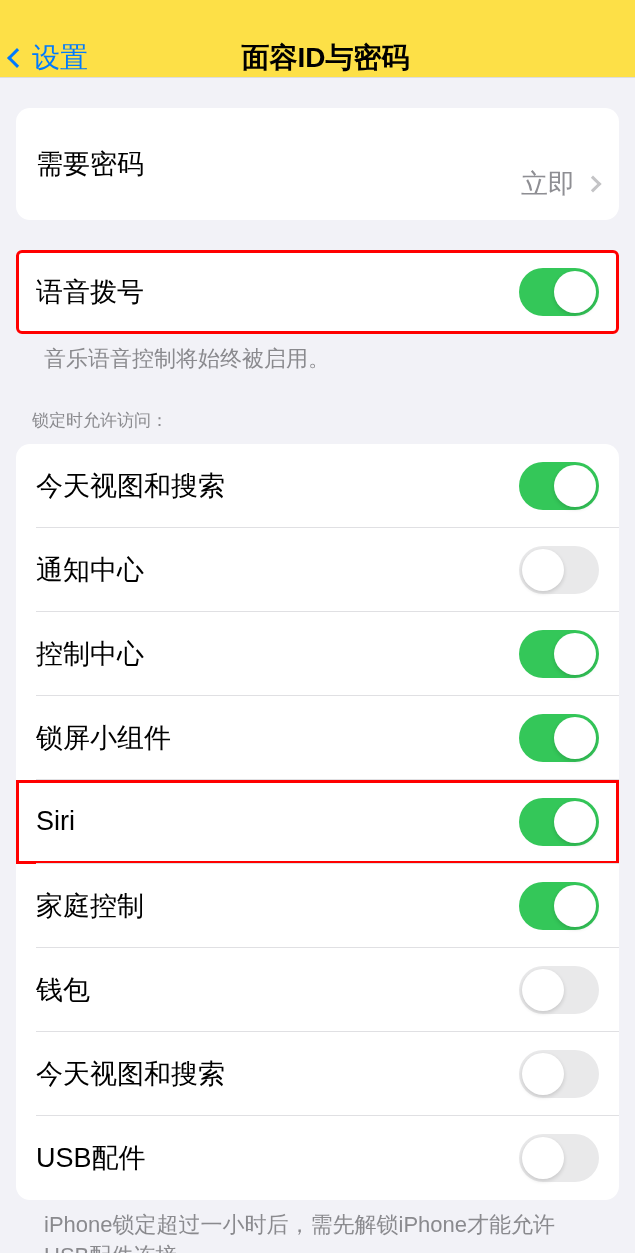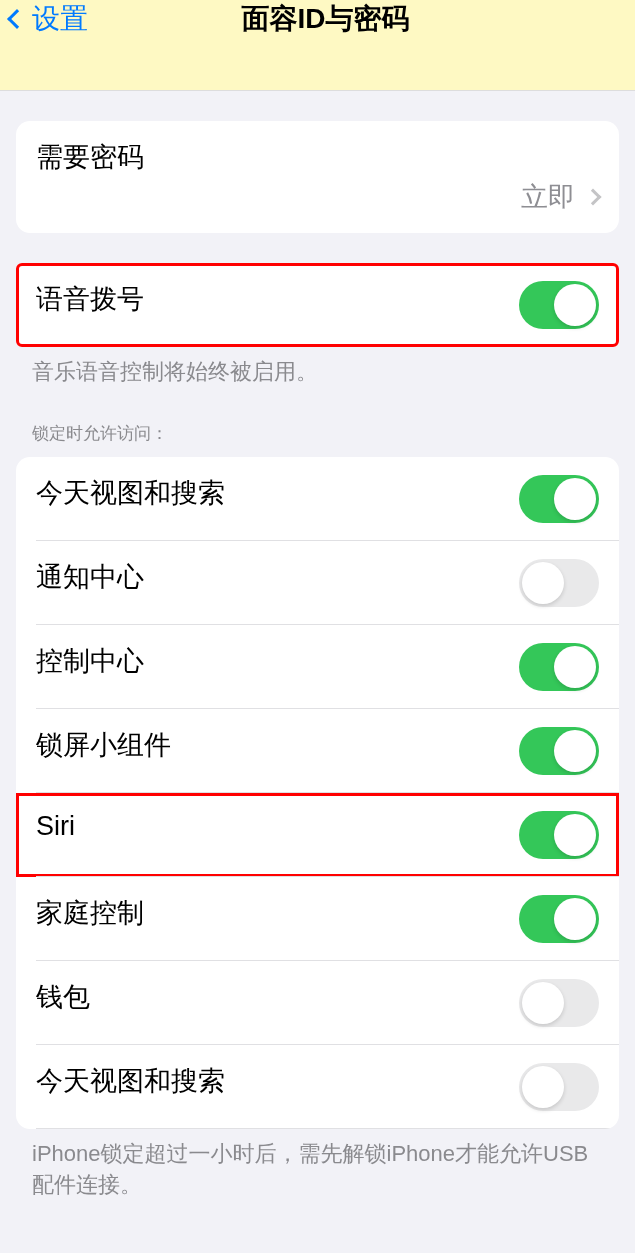--- a/index.html
+++ b/index.html
@@ -8,25 +8,25 @@
       box-sizing: border-box;
     }
     body {
       width: 635px;
       height: 1253px;
       background: #f2f2f7;
       font-family: -apple-system, "PingFang SC", "Helvetica Neue", Arial, sans-serif;
       overflow: hidden;
     }
     .header {
-      height: 91px;
-      background: #fef9c3;
+      height: 78px;
+      background: #fde047;
       border-bottom: 1px solid #ddd;
       display: flex;
-      align-items: flex-start;
+      align-items: flex-end;
       position: relative;
     }
     .back-button {
       display: flex;
       align-items: center;
       padding-left: 10px;
       color: #007aff;
       font-size: 28px;
       cursor: pointer;
     }
@@ -59,20 +59,21 @@
       border-radius: 14px;
       overflow: hidden;
     }
     .group.highlighted {
       outline: 3px solid #ff0000;
       outline-offset: -3px;
       border-radius: 6px;
     }
     .row {
       display: flex;
+      align-items: center;
       justify-content: space-between;
       padding: 18px 20px;
       min-height: 70px;
       position: relative;
     }
     .row.with-divider::after {
       content: "";
       position: absolute;
       left: 20px;
       right: 0;
@@ -127,21 +128,21 @@
     }
     .toggle.on .toggle-knob {
       right: 3px;
     }
     .toggle.off .toggle-knob {
       left: 3px;
     }
     .footer-text {
       font-size: 22px;
       color: #8a8a8e;
-      padding: 10px 32px;
+      padding: 10px 44px;
       line-height: 1.4;
     }
     .section-header {
       font-size: 17px;
       color: #8a8a8e;
       padding: 24px 32px 8px 32px;
     }
     .group.tight {
       margin-top: 4px;
     }
@@ -231,17 +232,23 @@
         <div class="toggle off">
           <div class="toggle-knob"></div>
         </div>
       </div>
       <div class="row with-divider">
         <span class="row-label">今天视图和搜索</span>
         <div class="toggle off">
           <div class="toggle-knob"></div>
         </div>
       </div>
+      <div class="row">
+        <span class="row-label">USB配件</span>
+        <div class="toggle off">
+          <div class="toggle-knob"></div>
+        </div>
+      </div>
     </div>
 
   <div class="footer-text">iPhone锁定超过一小时后，需先解锁iPhone才能允许USB配件连接。</div>
 
 </div>
 
 </body></html>

